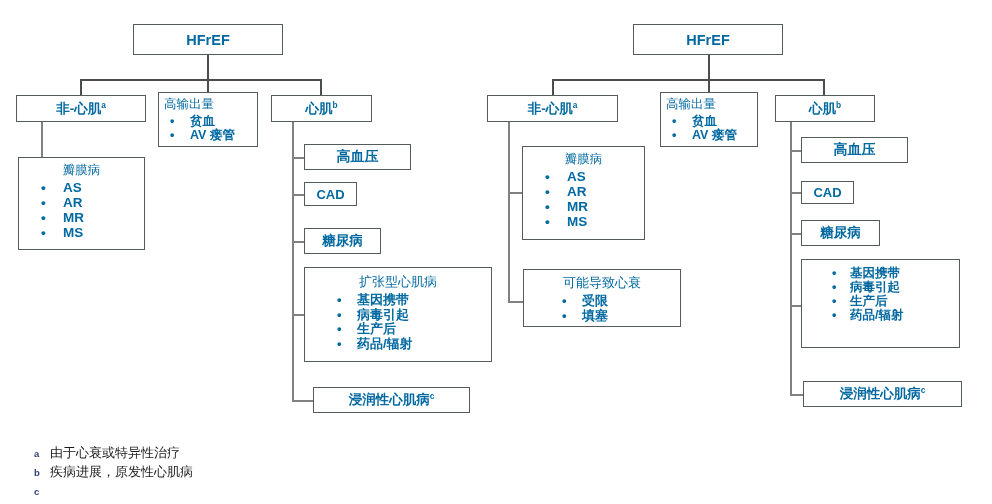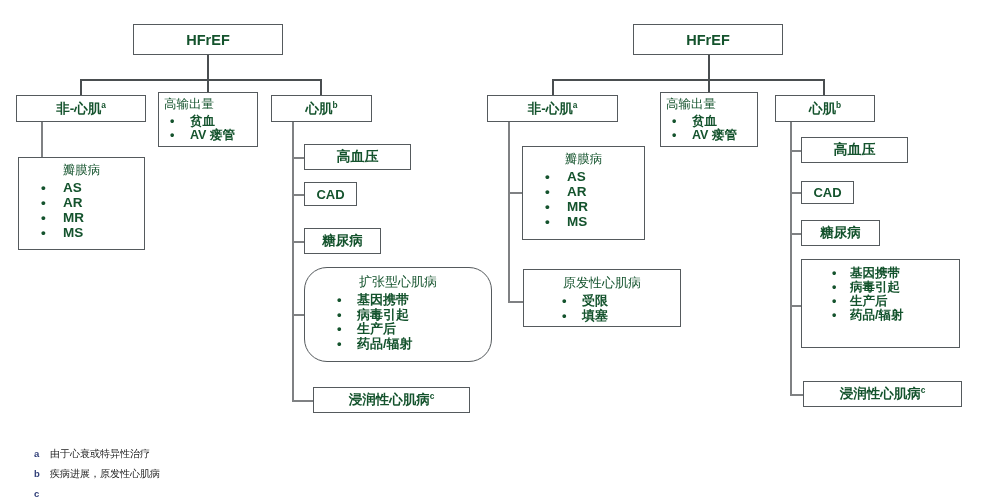--- a/index.html
+++ b/index.html
@@ -20,21 +20,21 @@
     left: 0; top: 0;
     width: 992px;
     height: 504px;
   }
   .box {
     position: absolute;
     box-sizing: border-box;
     border: 1.4px solid #555a5d;
     background: #ffffff;
     font-weight: bold;
-    color: #14532d;
+    color: #0369a1;
     z-index: 3;
   }
   .box.center {
     display: flex;
     align-items: center;
     justify-content: center;
     text-align: center;
   }
   .box .hdr {
     display: block;
@@ -92,21 +92,21 @@
     padding-left: 16px;
   }
   .fn .mark {
     position: absolute;
     left: 0;
     top: 1px;
     font-size: 9.5px;
     color: #33417a;
     font-weight: bold;
   }
-  .fn .body { font-size: 10px; }
+  .fn .body { font-size: 13px; }
 </style>
 </head>
 <body>
 
 <div id="canvas">
 
   <div class="ln v dark" style="left:207px; top:54px; height:40px;"></div>
   <div class="ln h dark" style="left:80px; top:79px; width:241px;"></div>
   <div class="ln v dark" style="left:80px; top:79px; height:16px;"></div>
   <div class="ln v dark" style="left:207px; top:79px; height:14px;"></div>
@@ -157,21 +157,21 @@
   </div>
 
   <div class="box center" style="left:304px; top:182px; width:53px; height:24px; font-size:13px;">
     <span>CAD</span>
   </div>
 
   <div class="box center" style="left:304px; top:228px; width:77px; height:26px; font-size:13.5px;">
     <span>糖尿病</span>
   </div>
 
-  <div class="box" style="left:304px; top:267px; width:188px; height:95px; padding:5px 4px 0 4px; font-size:13px;border-radius:23px;">
+  <div class="box" style="left:304px; top:267px; width:188px; height:95px; padding:5px 4px 0 4px; font-size:13px;">
     <span class="hdr" style="font-size:13px;">扩张型心肌病</span>
     <ul style="margin-top:2px;">
       <li style="padding-left:48px;"><span class="bullet" style="left:28px;">•</span><span class="txt">基因携带</span></li>
       <li style="padding-left:48px;"><span class="bullet" style="left:28px;">•</span><span class="txt">病毒引起</span></li>
       <li style="padding-left:48px;"><span class="bullet" style="left:28px;">•</span><span class="txt">生产后</span></li>
       <li style="padding-left:48px;"><span class="bullet" style="left:28px;">•</span><span class="txt">药品/辐射</span></li>
     </ul>
   </div>
 
   <div class="box center" style="left:313px; top:387px; width:157px; height:26px; font-size:13.5px;">
@@ -219,21 +219,21 @@
     <span class="hdr" style="font-size:12.5px;">瓣膜病</span>
     <ul style="margin-top:1px;">
       <li style="padding-left:40px;"><span class="bullet" style="left:18px;">•</span><span class="txt">AS</span></li>
       <li style="padding-left:40px;"><span class="bullet" style="left:18px;">•</span><span class="txt">AR</span></li>
       <li style="padding-left:40px;"><span class="bullet" style="left:18px;">•</span><span class="txt">MR</span></li>
       <li style="padding-left:40px;"><span class="bullet" style="left:18px;">•</span><span class="txt">MS</span></li>
     </ul>
   </div>
 
   <div class="box" style="left:523px; top:269px; width:158px; height:58px; padding:4px 4px 0 4px; font-size:13px;">
-    <span class="hdr" style="font-size:13px;">原发性心肌病</span>
+    <span class="hdr" style="font-size:13px;">可能导致心衰</span>
     <ul style="margin-top:2px;">
       <li style="padding-left:54px;"><span class="bullet" style="left:34px;">•</span><span class="txt">受限</span></li>
       <li style="padding-left:54px;"><span class="bullet" style="left:34px;">•</span><span class="txt">填塞</span></li>
     </ul>
   </div>
 
   <div class="box center" style="left:801px; top:137px; width:107px; height:26px; font-size:14px;">
     <span>高血压</span>
   </div>
 

